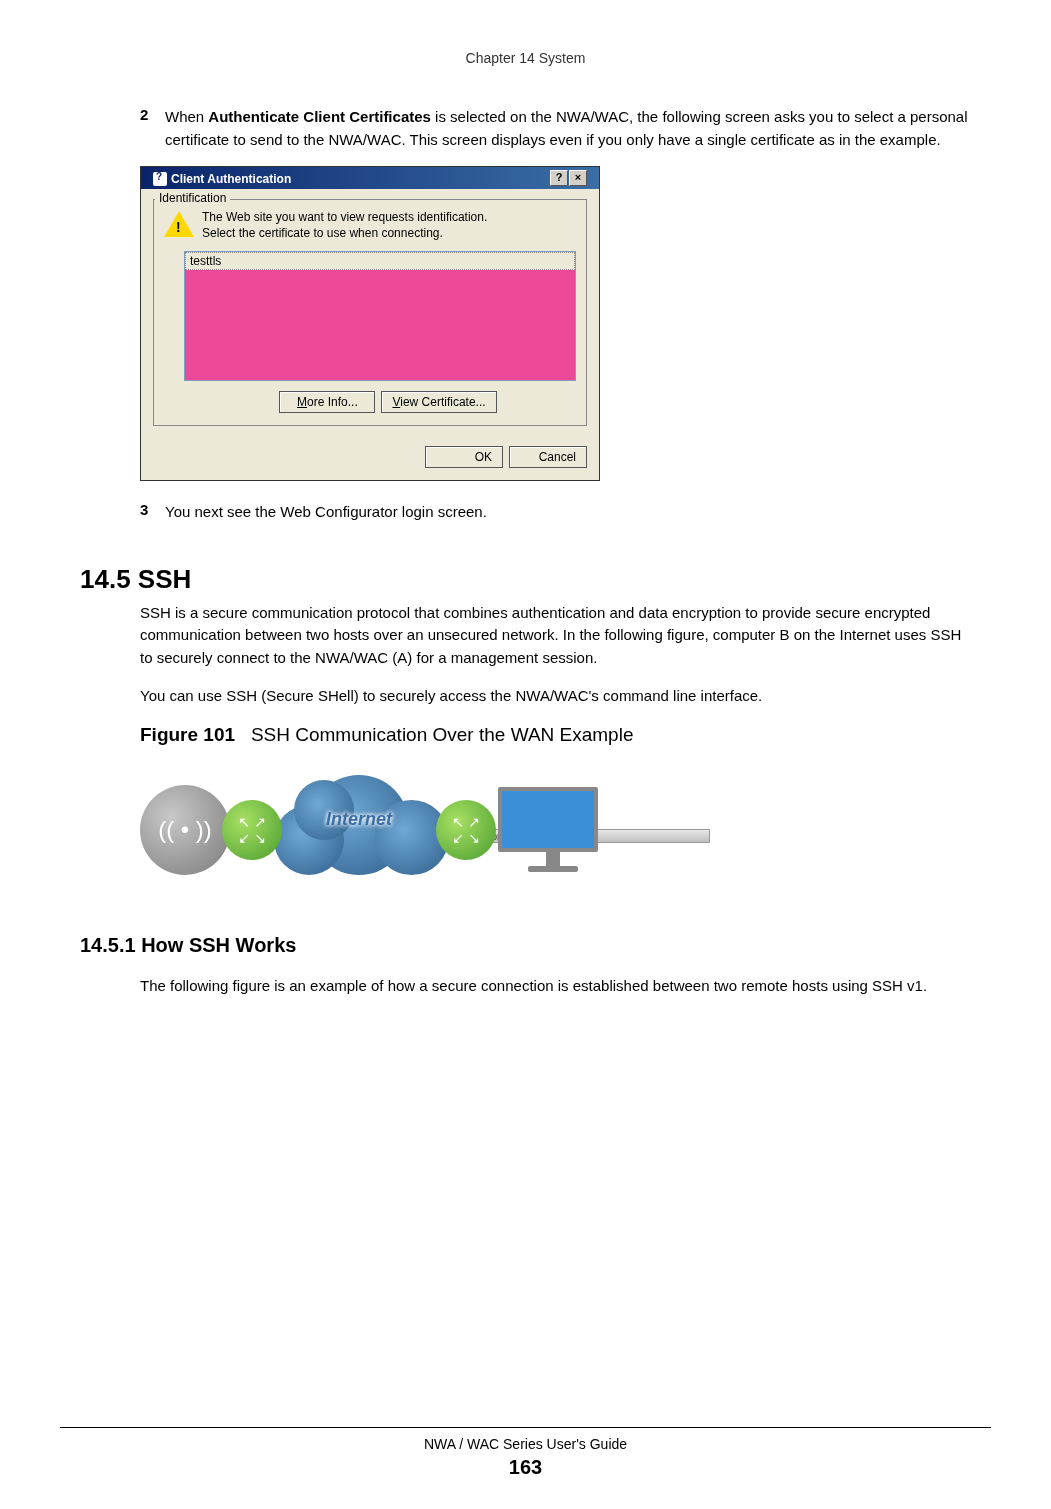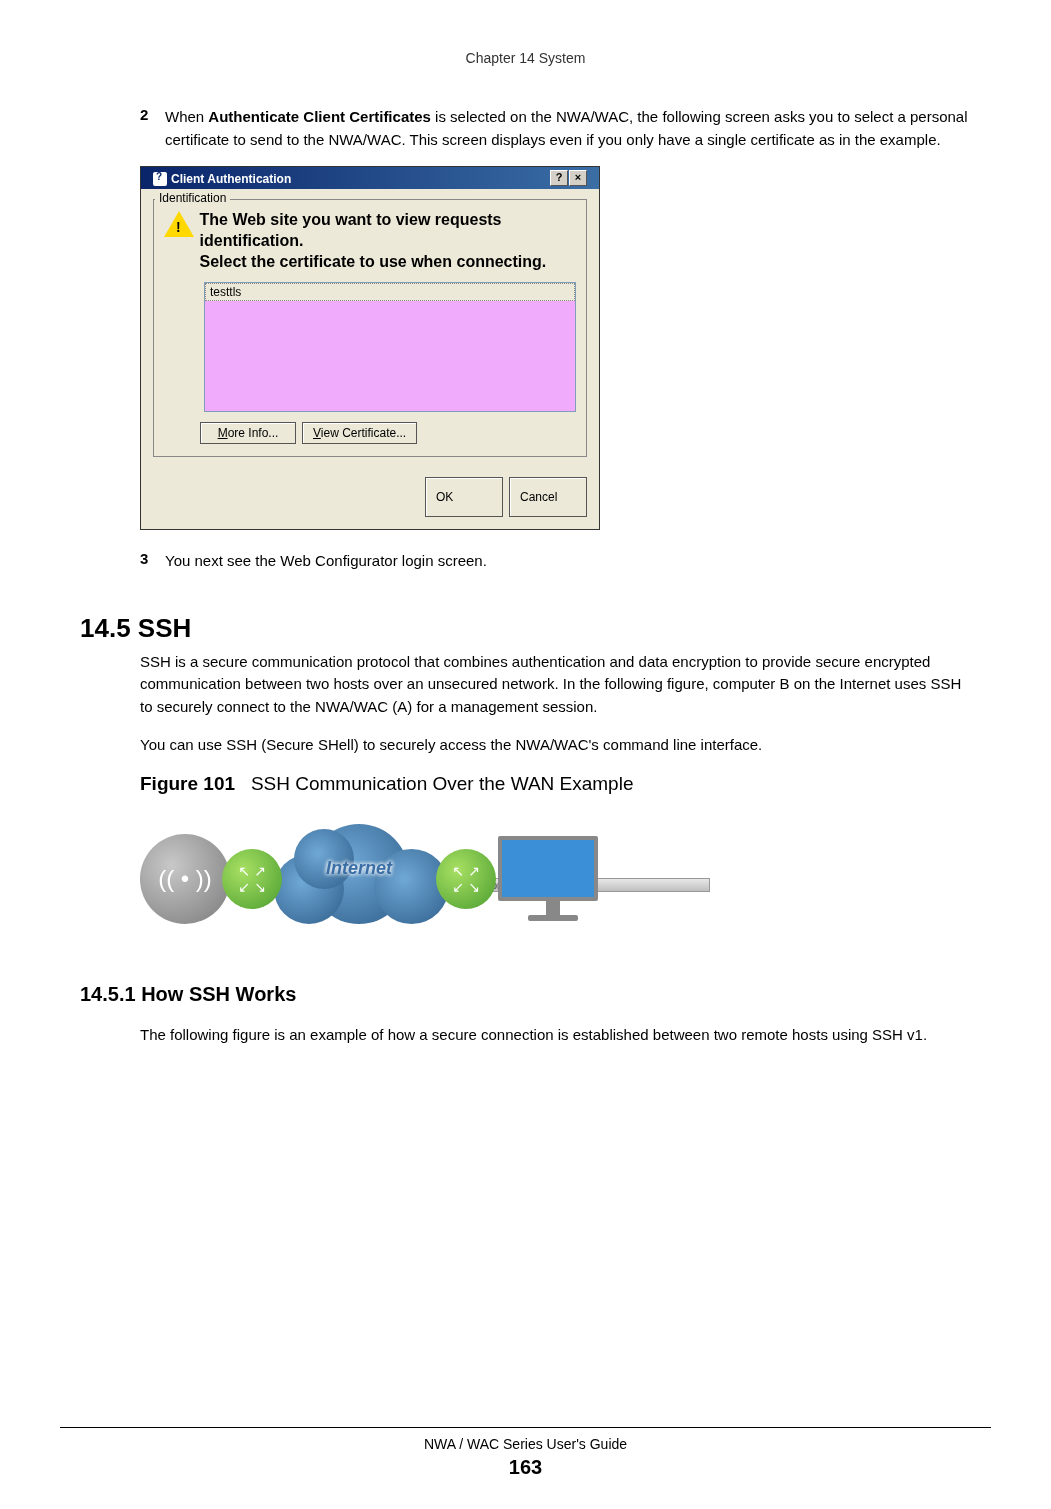--- a/index.html
+++ b/index.html
@@ -105,37 +105,37 @@
       position: absolute; top: 1px; left: 0;
     }
     .warn-tri::after {
       content: "!";
       position: absolute;
       left: -3px; top: 8px;
       font-weight: bold;
       font-size: 14px;
       color: #000;
     }
-    .ident-text { font-size: 16px; line-height: 1.3; font-weight: bold; }
+    .ident-text { font-size: 12px; line-height: 1.3; }
     .cert-list {
-      background: #f0abfc;
+      background: #ec4899;
       border: 1px solid #7f9db9;
       height: 130px;
-      margin-left: 40px;
+      margin-left: 20px;
       overflow: hidden;
     }
     .cert-item {
       background: #ece9d8;
       padding: 1px 4px;
       font-size: 12px;
       border: 1px dotted #888;
     }
     .btn-row {
       display: flex;
-      justify-content: flex-start;
+      justify-content: center;
       gap: 6px;
       margin-top: 10px;
       margin-left: 36px;
     }
     .win-btn {
       background: #ece9d8;
       border: 1px solid #555;
       box-shadow: inset 1px 1px 0 #fff;
       padding: 3px 10px;
       font-size: 12px;
@@ -145,24 +145,24 @@
     .dialog-footer {
       display: flex;
       justify-content: flex-end;
       gap: 6px;
       padding: 8px 12px 12px 12px;
     }
     .win-btn-sm {
       background: #ece9d8;
       border: 1px solid #555;
       box-shadow: inset 1px 1px 0 #fff;
-      padding: 12px 10px;
+      padding: 3px 10px;
       font-size: 12px;
       min-width: 78px;
-      text-align: left;
+      text-align: right;
     }
 
     .section-heading {
       font-size: 26px;
       font-weight: bold;
       margin-top: 40px;
       margin-bottom: 7px;
       margin-left: 20px;
     }
     .subsection-heading {

